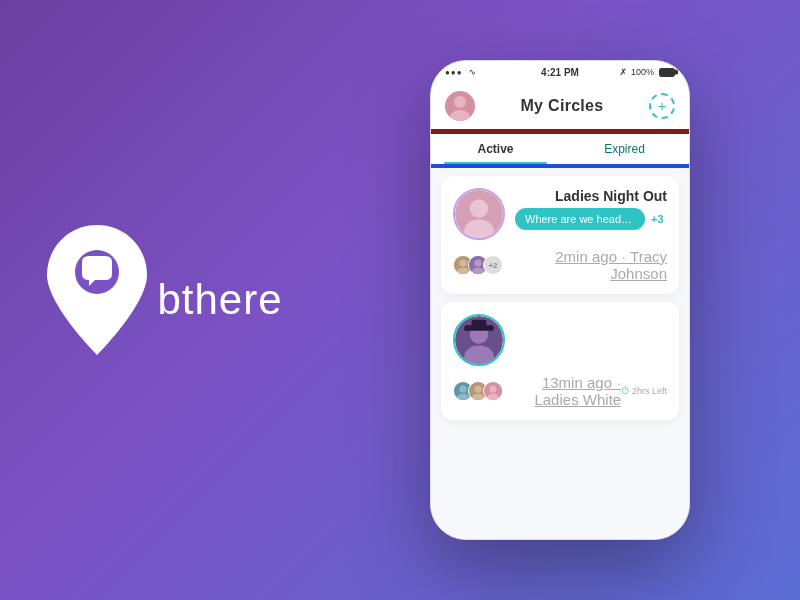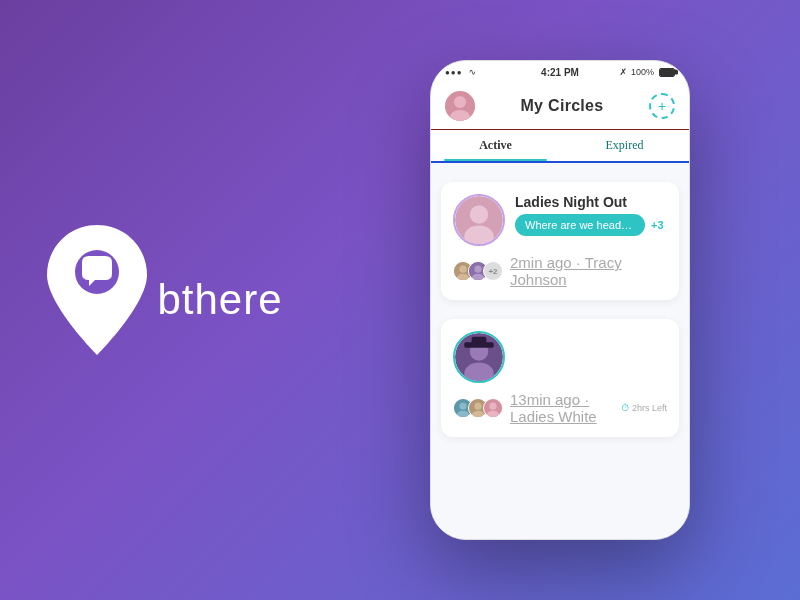--- a/index.html
+++ b/index.html
@@ -95,21 +95,21 @@
       font-size: 9px;
     }
 
     
     .app-header {
       background: white;
       padding: 8px 14px;
       display: flex;
       align-items: center;
       justify-content: space-between;
-      border-bottom: 1px solid #7f1d1d;
+      border-bottom: 5px solid #7f1d1d;
       flex-shrink: 0;
     }
 
     .header-avatar {
       width: 30px;
       height: 30px;
       border-radius: 50%;
       background: linear-gradient(135deg, #a67cd9, #7b52c4);
       overflow: hidden;
       display: flex;
@@ -137,23 +137,22 @@
       color: #2ec4c4;
       font-size: 14px;
       font-weight: 300;
       cursor: pointer;
     }
 
     
     .tabs {
       display: flex;
       background: white;
-      border-bottom: 2px solid #1d4ed8;
+      border-bottom: 4px solid #1d4ed8;
       flex-shrink: 0;
-      font-family: Liberation Serif, serif;
     }
 
     .tab {
       flex: 1;
       text-align: center;
       padding: 8px 0;
       font-size: 12px;
       color: #0f766e;
       cursor: pointer;
       position: relative;
@@ -178,24 +177,25 @@
     
     .content {
       flex: 1;
       overflow: hidden;
       background: #f7f8fc;
     }
 
     
     .circle-card {
       background: white;
-      margin: 19px 10px;
+      margin: 8px 10px;
       border-radius: 12px;
       padding: 12px;
       box-shadow: 0 2px 8px rgba(0,0,0,0.06);
+      text-align: right;
     }
 
     .card-top {
       display: flex;
       align-items: flex-start;
       gap: 10px;
     }
 
     .circle-avatar {
       width: 52px;

